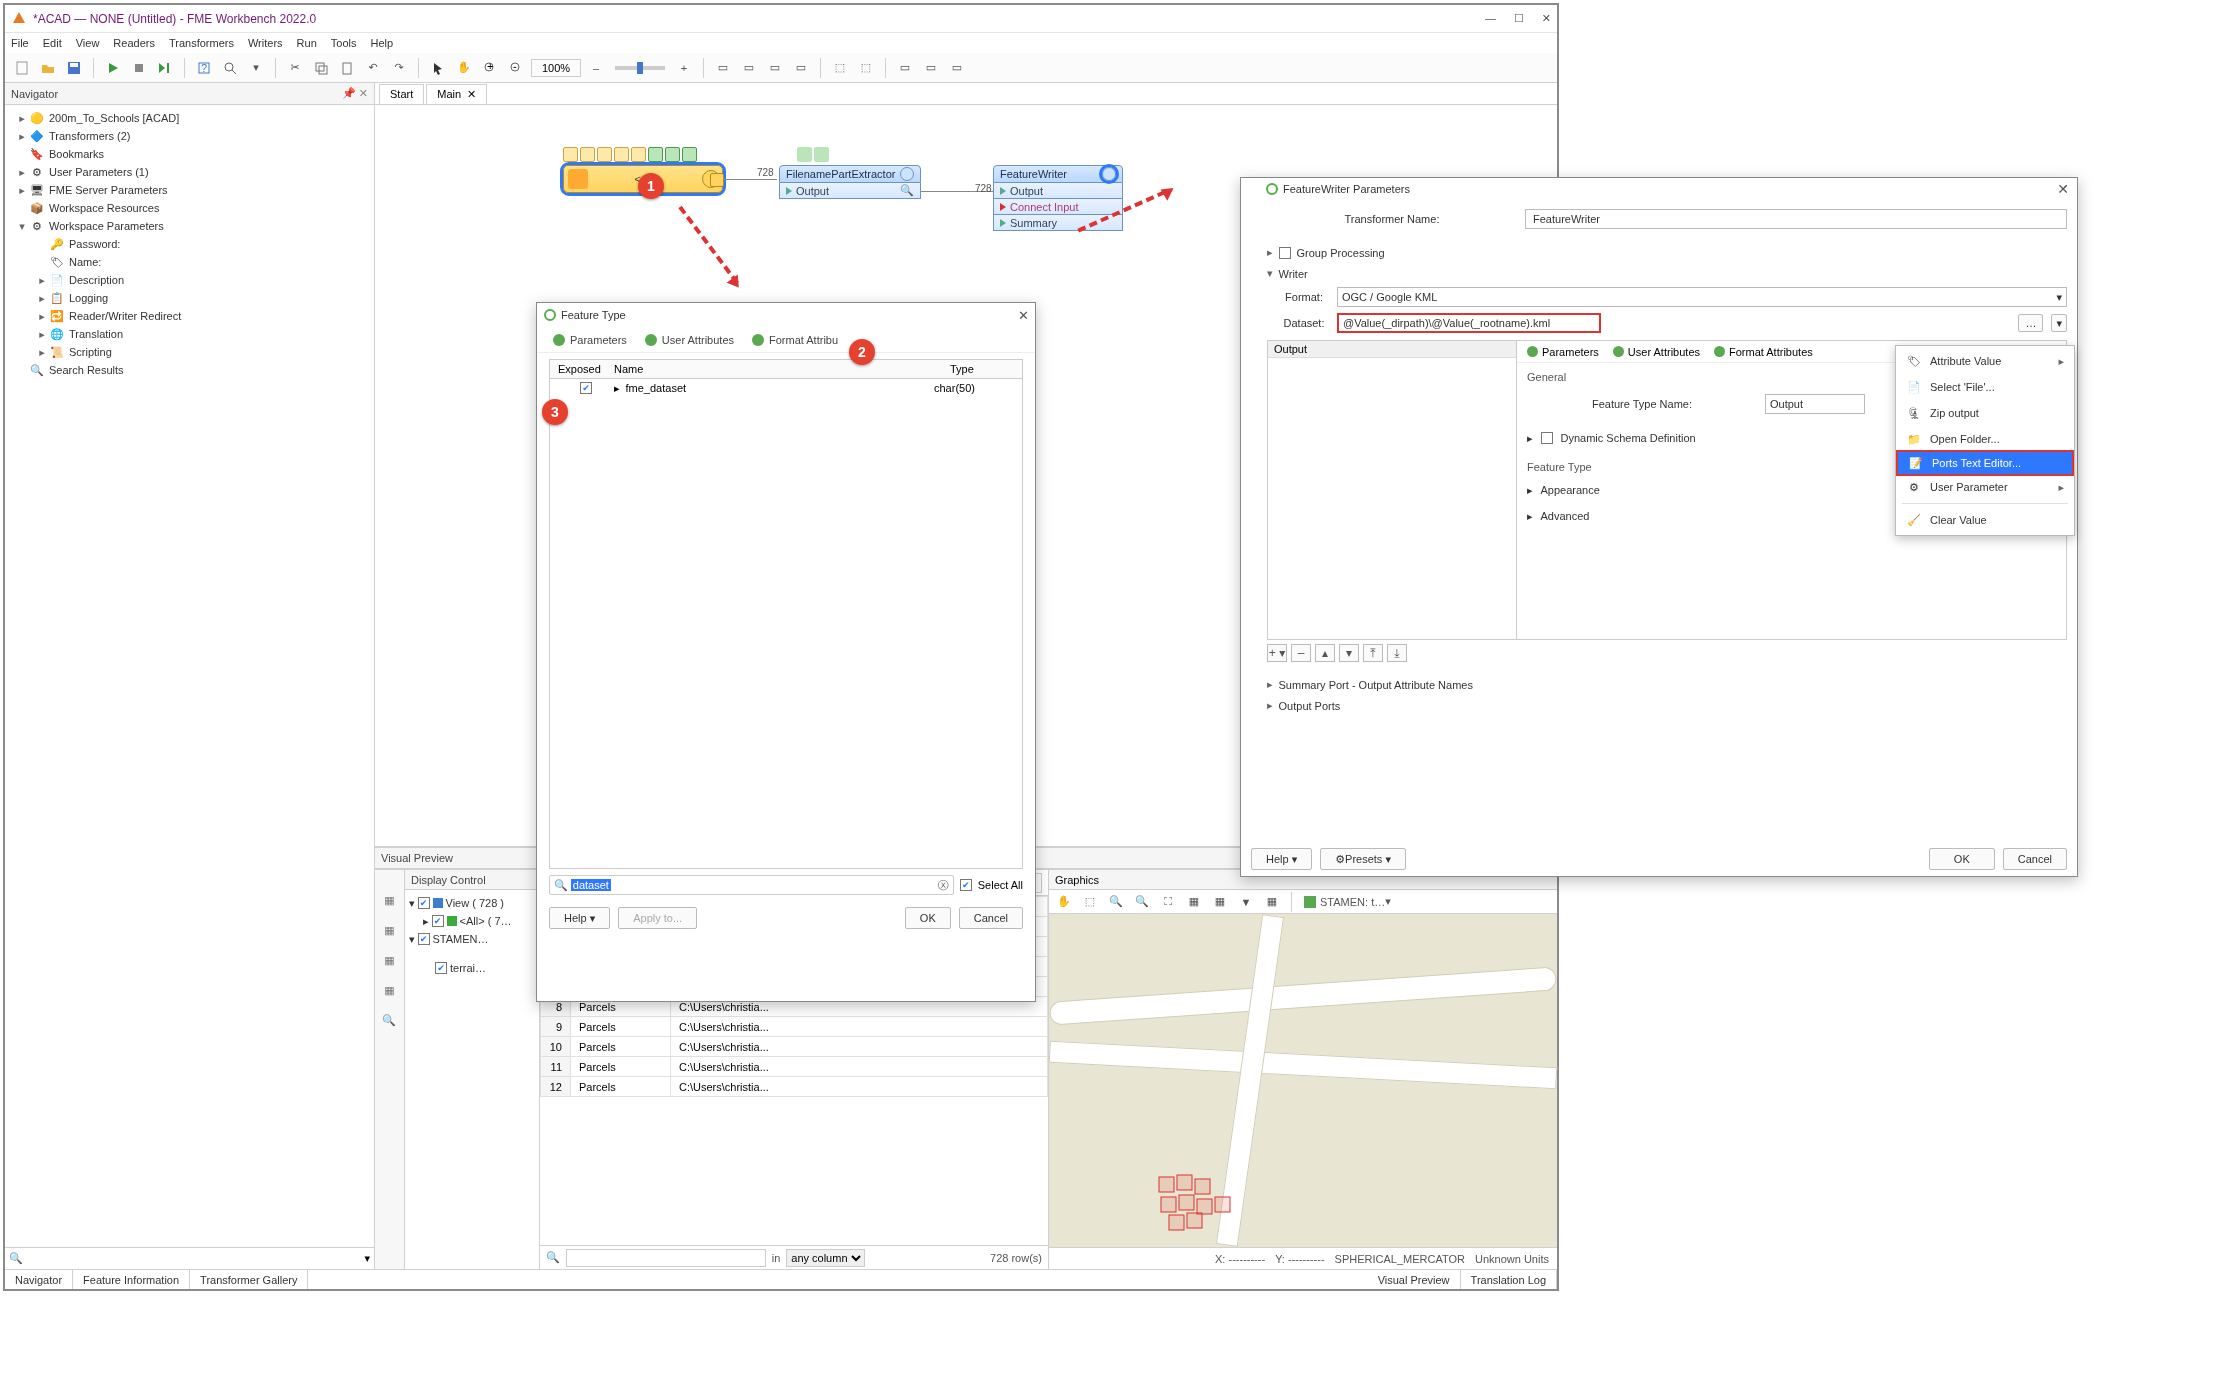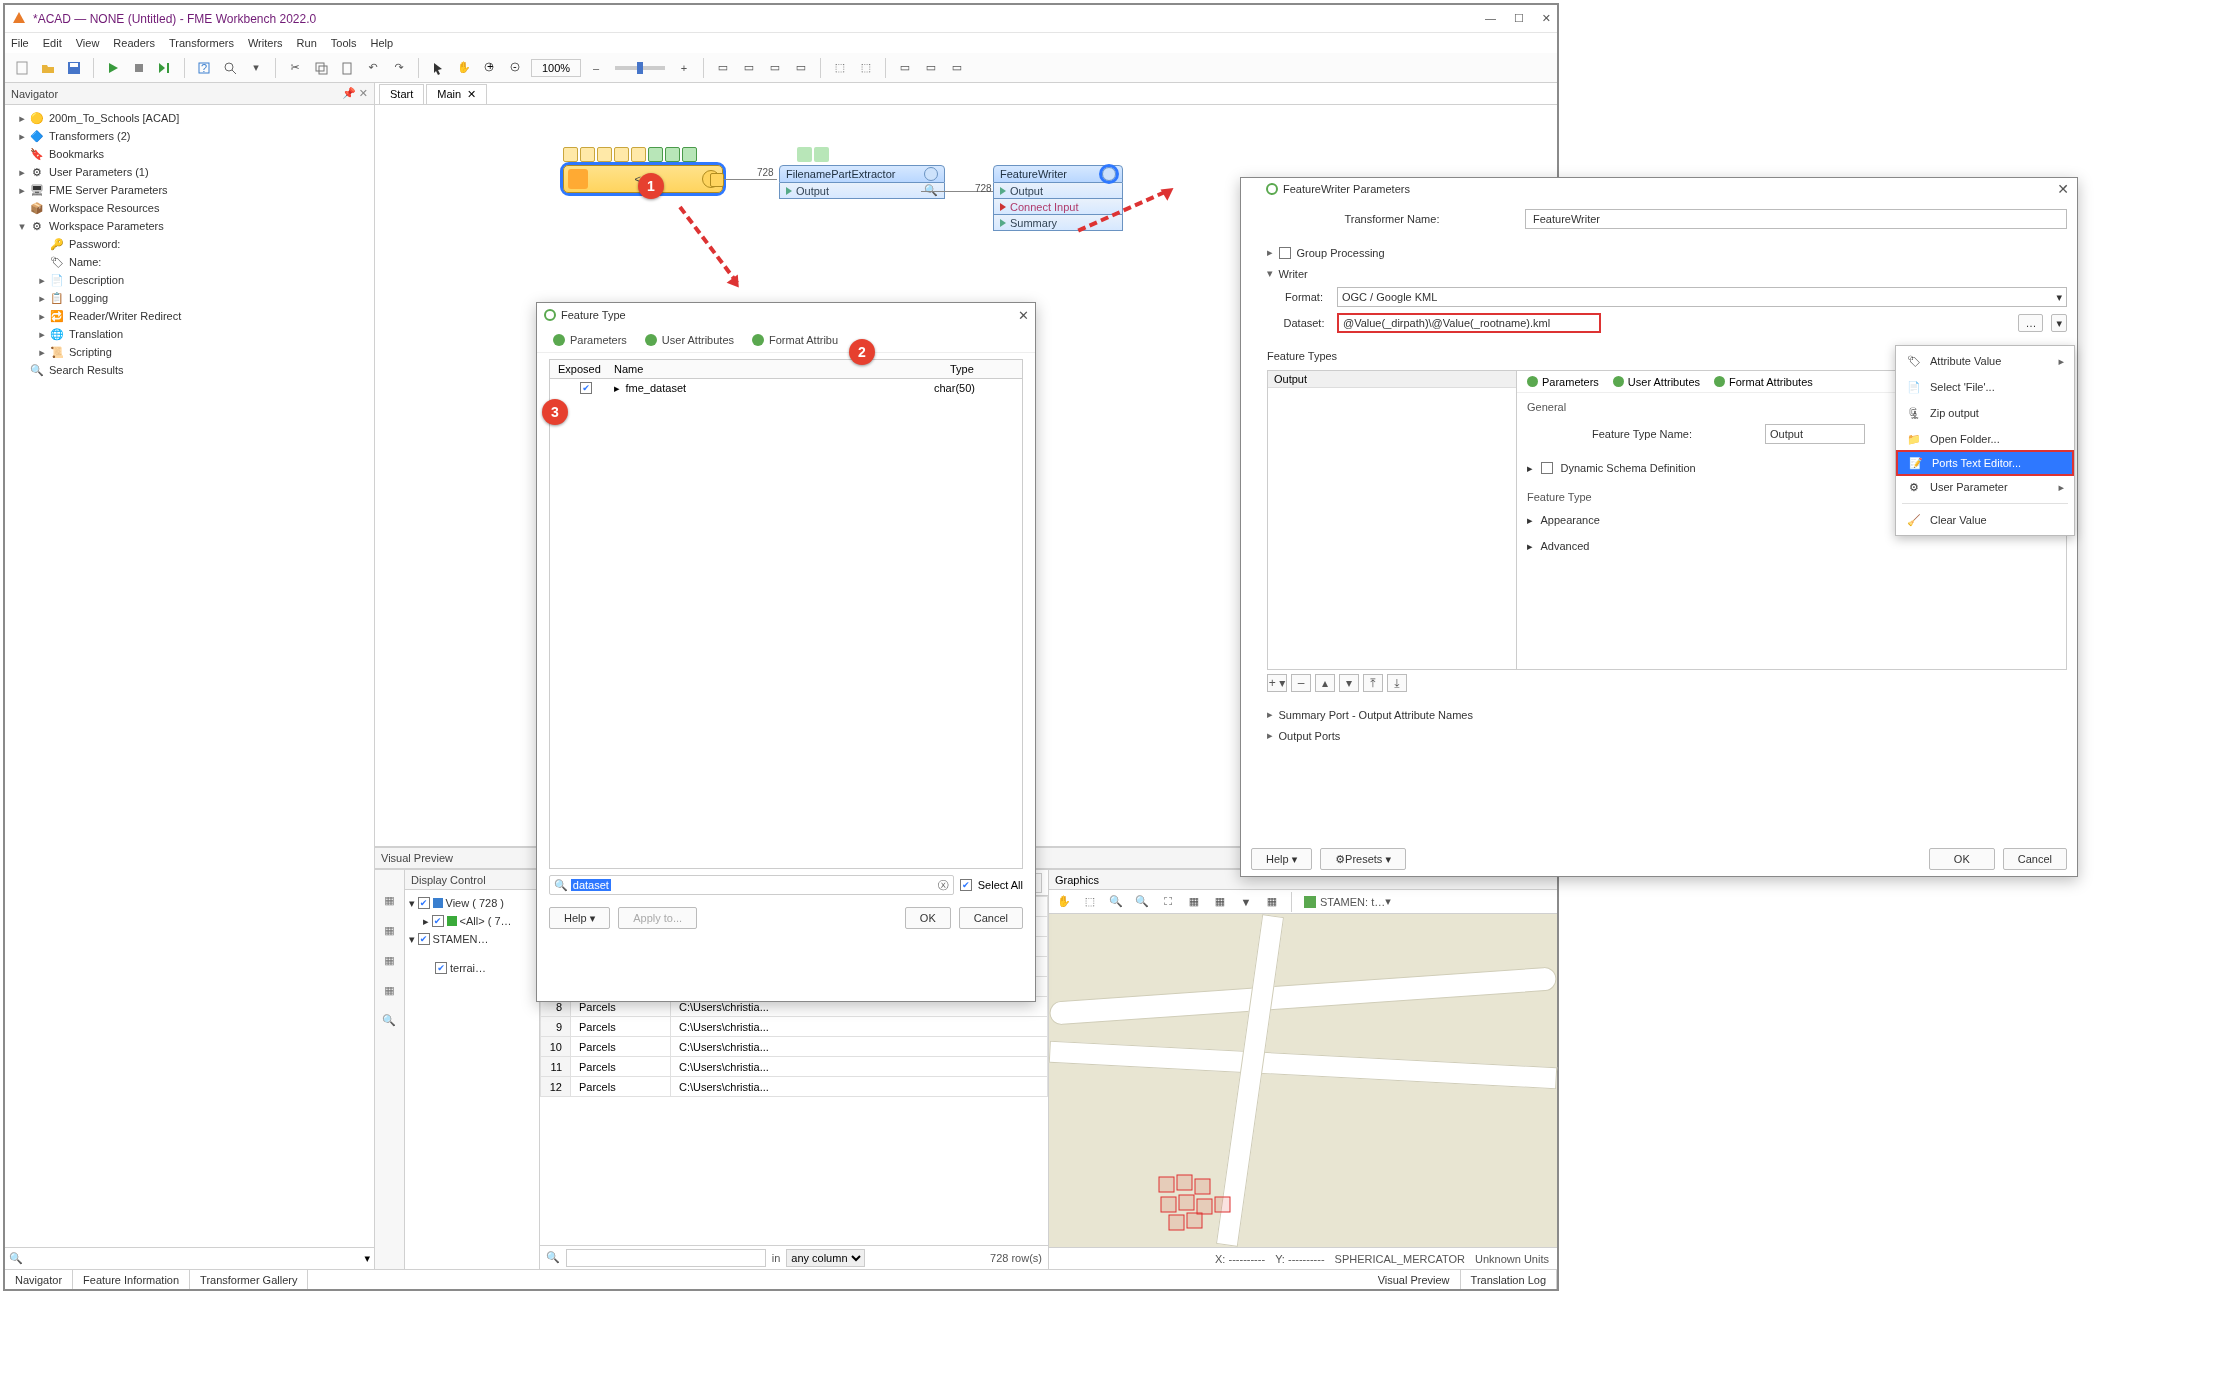--- a/index.html
+++ b/index.html
@@ -405,21 +405,21 @@
             <div class="out"></div>
           </div>
         </div>
         <div class="conn" style="left:348px; top:74px; width:54px;"></div>
         <div class="link-num" style="left:382px; top:62px;">728</div>
 
         <div style="position:absolute; left:422px; top:42px; display:flex; gap:2px;">
           <div class="mb" style="background:#b8e6b8;border-color:#4a9a4a;width:15px;height:15px;border-radius:2px;"></div>
             <div class="mb" style="background:#b8e6b8;border-color:#4a9a4a;width:15px;height:15px;border-radius:2px;"></div>
         </div>
-        <div class="tx-node" style="left:404px; top:60px; width:166px;">
+        <div class="tx-node" style="left:404px; top:60px; width:142px;">
           <div class="tx-head">
               <span>FilenamePartExtractor</span>
               <span class="cog"></span>
             </div>
           <div class="tx-port">
               <span class="tri"></span>
               <span>Output</span>
               <span style="margin-left:auto;color:#3a9a3a;">🔍</span>
             </div>
         </div>
@@ -704,23 +704,20 @@
       <div class="fw-row">
         <span class="lbl" style="width:50px;">Dataset:</span>
         <div class="fw-input red-box" style="flex:0 0 264px;">
             <span>@Value(_dirpath)\@Value(_rootname).kml</span>
           </div>
         <div style="flex:1"></div>
         <span class="btn" style="height:18px;padding:0 6px;">…</span>
         <span class="btn" style="height:18px;padding:0 4px;">▾</span>
       </div>
     </div>
-    <div class="fw-section" style="margin-top:10px;">
-        <span>Feature Types</span>
-      </div>
     <div class="fw-twocol">
       <div class="fw-left">
         <div class="fw-left-head">Output</div>
       </div>
       <div class="fw-right">
         <div class="fw-right-tabs">
           <div class="rtab">
               <span class="gi"></span>
               <span>Parameters</span>
             </div>

